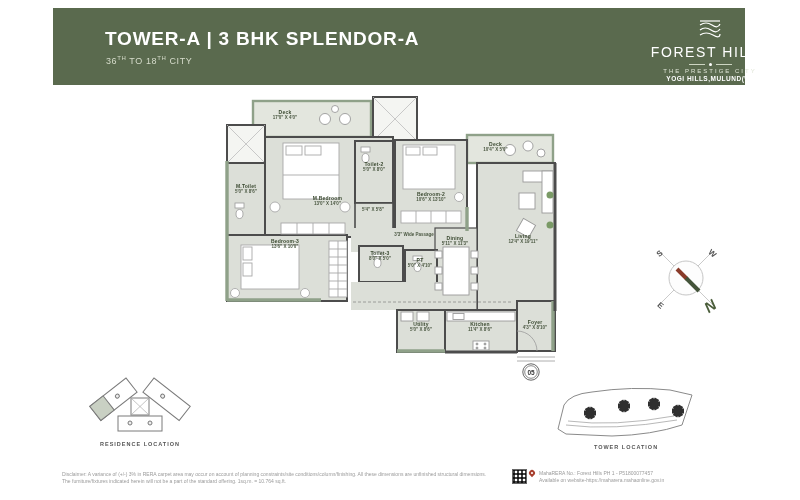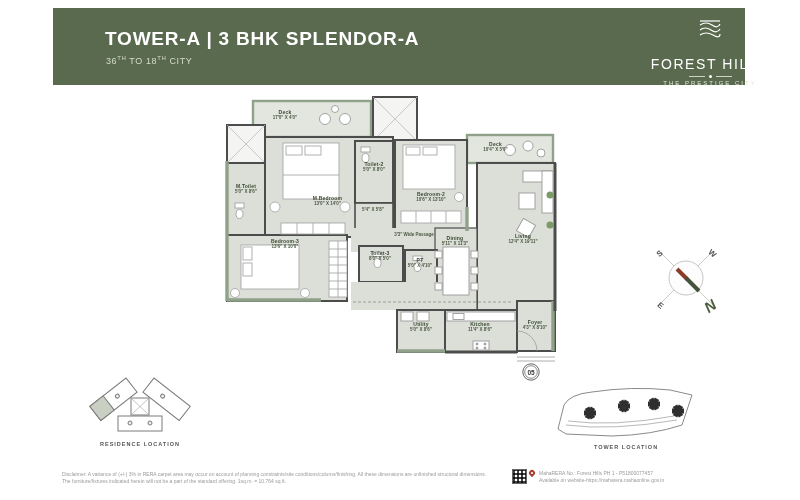--- a/index.html
+++ b/index.html
@@ -7,21 +7,21 @@
        font-family:"Liberation Sans", sans-serif;-webkit-font-smoothing:antialiased;}
   .abs{position:absolute;}
   
   #band{left:53px;top:8px;width:692px;height:77px;background:#5a6a4e;color:#fff;}
   #title{left:52px;top:20px;font-size:19px;font-weight:bold;letter-spacing:.8px;color:#ffffff;white-space:nowrap;}
   #floors{left:53px;top:47px;font-size:9px;letter-spacing:.6px;color:#d6dccb;}
   #floors .sup{font-size:6px;vertical-align:4px;}
   #areas{left:325px;top:23px;font-size:9px;letter-spacing:.4px;color:#eef1e7;line-height:13.5px;white-space:nowrap;}
   .bullet{display:inline-block;width:4px;height:4px;background:#fff;margin-right:5px;vertical-align:2px;}
   #logo{left:577px;top:10px;width:160px;text-align:center;color:#fff;}
-  #logo-name{font-size:14px;letter-spacing:1.6px;font-weight:400;margin-top:12px;}
+  #logo-name{font-size:14px;letter-spacing:1.6px;font-weight:400;margin-top:0;}
   #logo-divider{display:flex;align-items:center;justify-content:center;gap:4px;margin:3px 0 2px 0;}
   #logo-divider .ln{width:16px;height:1px;background:#cdd5c2;}
   #logo-divider .dot{width:3px;height:3px;border-radius:50%;background:#fff;}
   #logo-sub1{font-size:6px;letter-spacing:2px;color:#dfe4d6;}
   #logo-sub2{font-size:6.5px;letter-spacing:.5px;font-weight:bold;color:#fff;margin-top:1px;}
   
   .room-label{position:absolute;text-align:center;color:#39482f;line-height:1.25;pointer-events:none;}
   .room-label .rn{font-size:5px;font-weight:bold;letter-spacing:.2px;}
   .room-label .rd{font-size:4.5px;font-weight:bold;color:#4a5741;}
   

